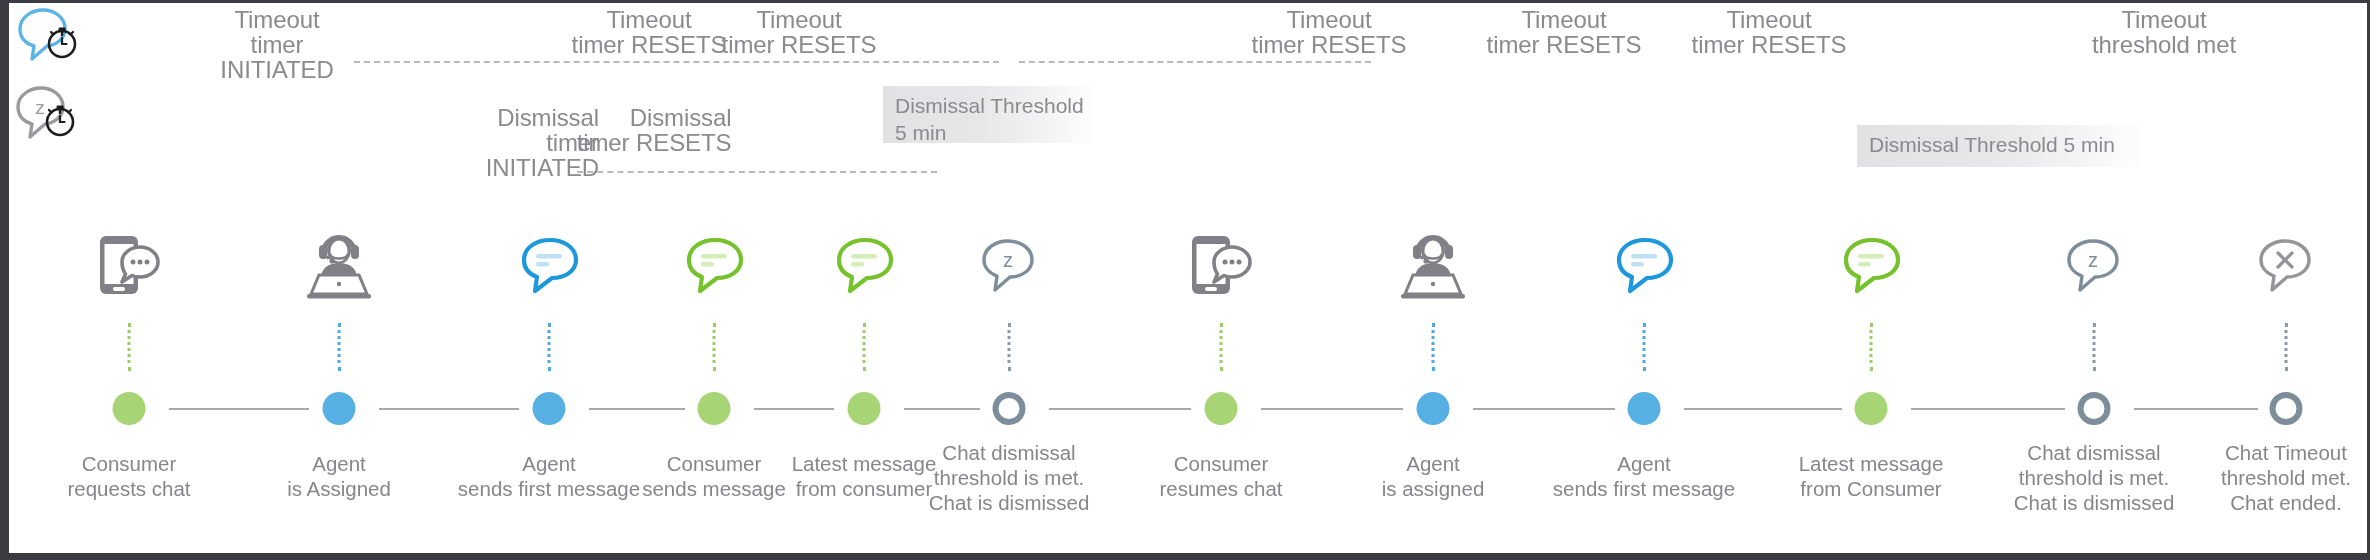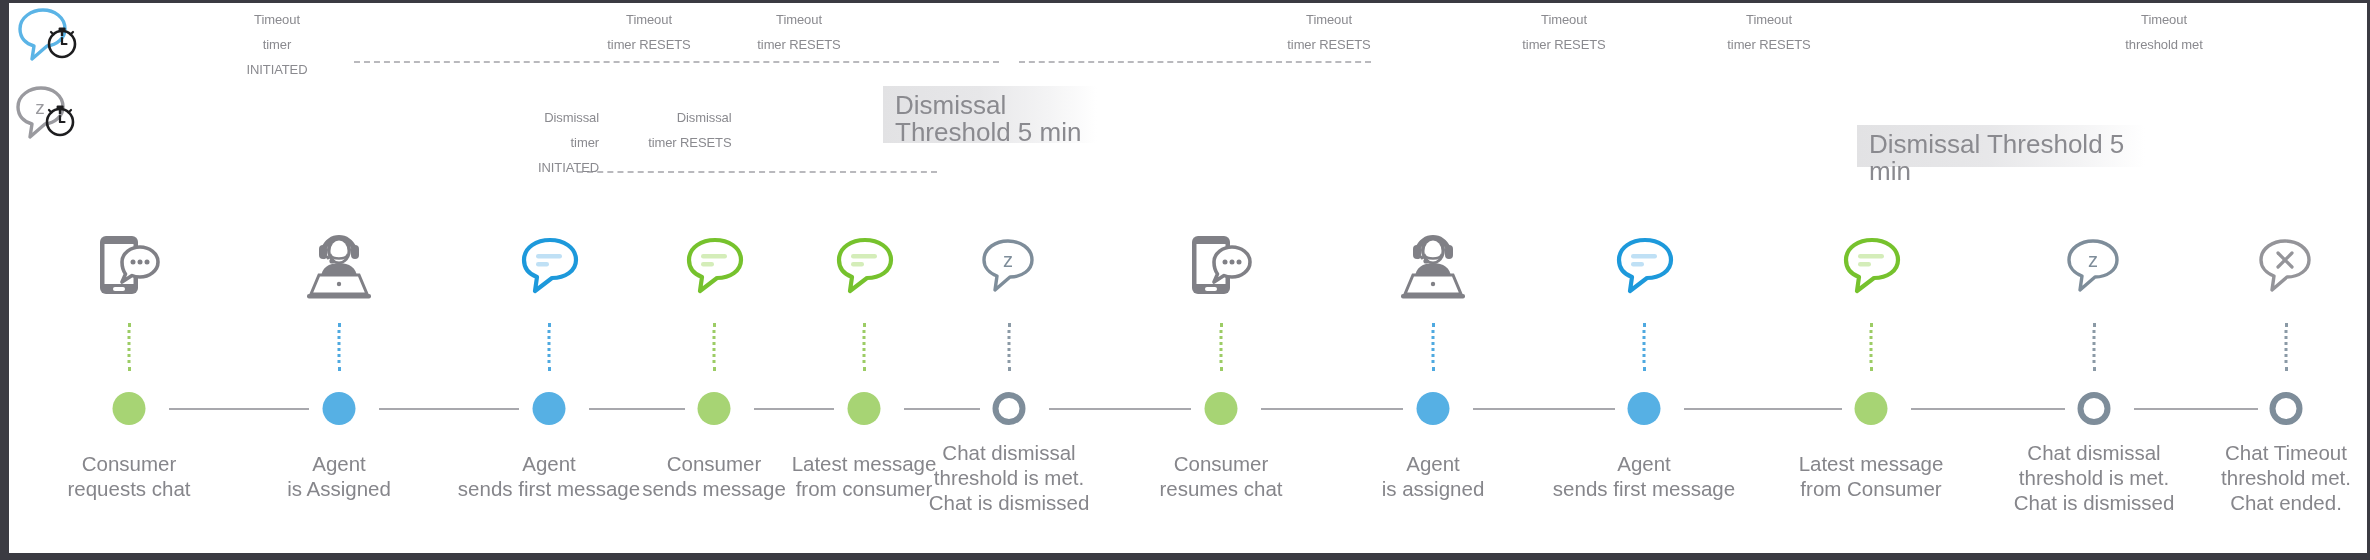--- a/index.html
+++ b/index.html
@@ -23,40 +23,40 @@
   
   .legend-icon { position: absolute; }
   .legend-icon.timeout { left: 6px; top: 4px; }
   .legend-icon.dismissal { left: 4px; top: 82px; }
 
   
   .timer-label {
     position: absolute;
     text-align: center;
     color: #8a8a8f;
-    font-size: 13px;
+    font-size: 24px;
     line-height: 25px;
     white-space: pre-line;
     letter-spacing: -0.1px;
   }
   .timer-label.row-timeout { top: 4px; }
   .timer-label.row-dismissal { top: 102px; text-align: right; }
 
   
   .dash-line {
     position: absolute;
     height: 0;
     border-top: 2.5px dashed #b9b9bd;
   }
 
   
   .threshold-badge {
     position: absolute;
     color: #8a8a8f;
-    font-size: 26px;
+    font-size: 21px;
     line-height: 27px;
     padding: 6px 10px 8px 12px;
     background: linear-gradient(to right, #e2e2e4 0%, #e7e7e9 45%, #f4f4f5 78%, #ffffff 100%);
   }
 
   
   .step { position: absolute; top: 0; height: 560px; }
   .step-icon {
     position: absolute;
     top: 228px;

